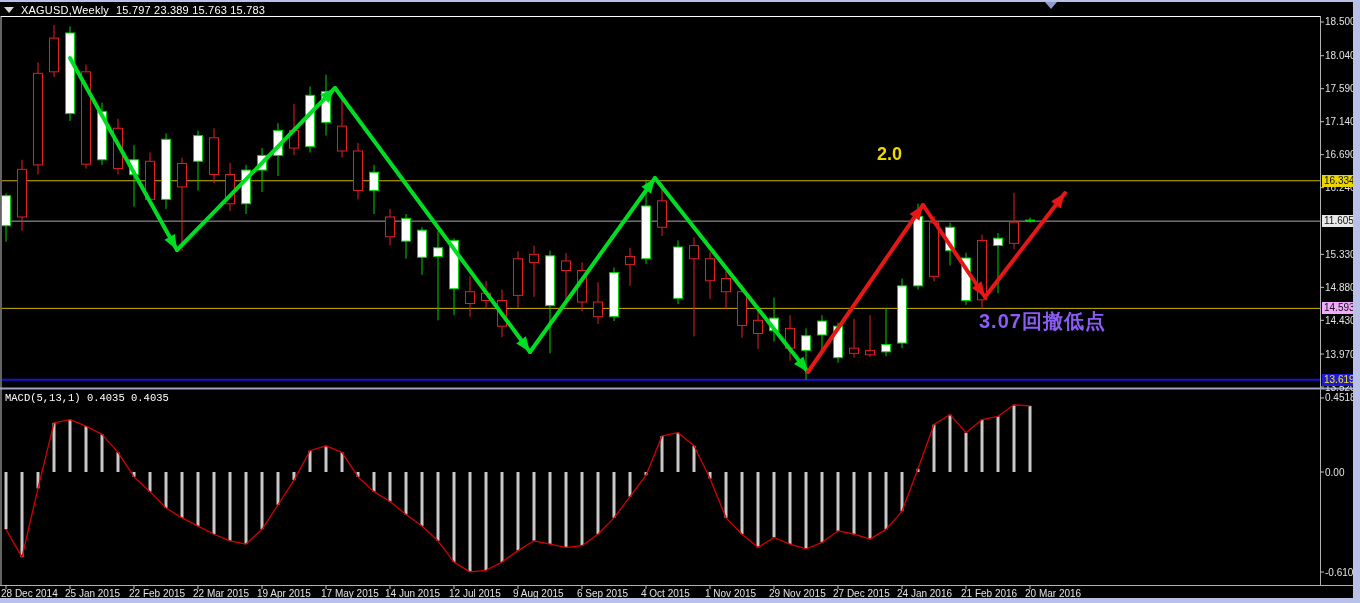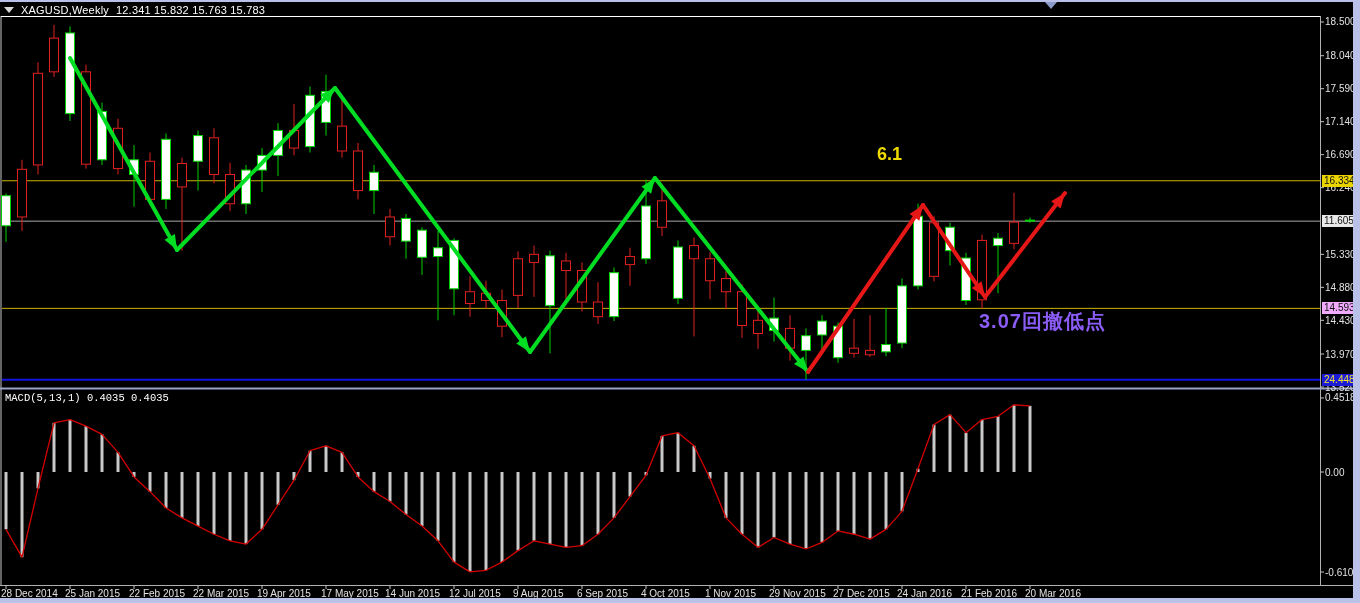--- a/index.html
+++ b/index.html
@@ -28,26 +28,26 @@
 
 <div class="win">
   <div class="frame-top"></div>
   <div class="frame-right"></div>
   <div class="frame-bottom"></div>
   <div class="scroll-marker"></div>
 
   <div class="titlebar">
     <span class="tri-down"></span>
     <span>XAGUSD,Weekly</span>
-    <span>12.341 15.832 15.763 15.783</span>
+    <span>15.797 23.389 15.763 15.783</span>
   </div>
 
   <div class="macd-label">MACD(5,13,1) 0.4035 0.4035</div>
 
-  <div class="ann ann-34" style="color: rgb(238, 217, 0);">6.1</div>
+  <div class="ann ann-34" style="color: rgb(238, 217, 0);">2.0</div>
   <div class="ann ann-pullback" style="color: #8b5cf6;">3.07回撤低点</div>
 
   <svg id="chart" width="1360" height="603">
       <line x1="1" y1="16" x2="1" y2="585" stroke="#c8c8c8" stroke-width="1"></line>
       <line x1="1" y1="16.5" x2="1320" y2="16.5" stroke="#ffffff" stroke-width="1"></line>
       <line x1="1320.5" y1="16" x2="1320.5" y2="585" stroke="#b0b0b0" stroke-width="1"></line>
       <line x1="0" y1="388.5" x2="1353" y2="388.5" stroke="#9aa2c8" stroke-width="2"></line>
       <line x1="0" y1="585.5" x2="1353" y2="585.5" stroke="#b0b0b0" stroke-width="1"></line>
       <line x1="2" y1="180.75780000000006" x2="1320" y2="180.75780000000006" stroke="#cdb400" stroke-width="1"></line>
       <line x1="2" y1="221.14610000000008" x2="1320" y2="221.14610000000008" stroke="#a8a8a8" stroke-width="1"></line>
@@ -332,14 +332,14 @@
       <line x1="902" y1="585" x2="902" y2="589" stroke="#c0c0c0" stroke-width="1"></line>
       <text x="897" y="596.5" fill="#e2e2e2" font-size="10" font-family="&quot;Liberation Sans&quot;,sans-serif" text-anchor="start">24 Jan 2016</text>
       <line x1="966" y1="585" x2="966" y2="589" stroke="#c0c0c0" stroke-width="1"></line>
       <text x="961" y="596.5" fill="#e2e2e2" font-size="10" font-family="&quot;Liberation Sans&quot;,sans-serif" text-anchor="start">21 Feb 2016</text>
       <line x1="1030" y1="585" x2="1030" y2="589" stroke="#c0c0c0" stroke-width="1"></line>
       <text x="1025" y="596.5" fill="#e2e2e2" font-size="10" font-family="&quot;Liberation Sans&quot;,sans-serif" text-anchor="start">20 Mar 2016</text>
     </svg>
 <div class="badge" style="top: 175px; background: rgb(234, 212, 0); color: rgb(17, 17, 17);">16.334</div>
     <div class="badge" style="top: 215px; background: rgb(232, 232, 232); color: rgb(17, 17, 17);">11.605</div>
     <div class="badge" style="top: 302px; background: #f0abfc; color: rgb(17, 17, 17);">14.593</div>
-    <div class="badge" style="top: 374px; background: rgb(27, 27, 216); color: rgb(242, 226, 46);">24.448</div>
+    <div class="badge" style="top: 374px; background: rgb(27, 27, 216); color: rgb(242, 226, 46);">13.619</div>
   </div>
 
 </body></html>

